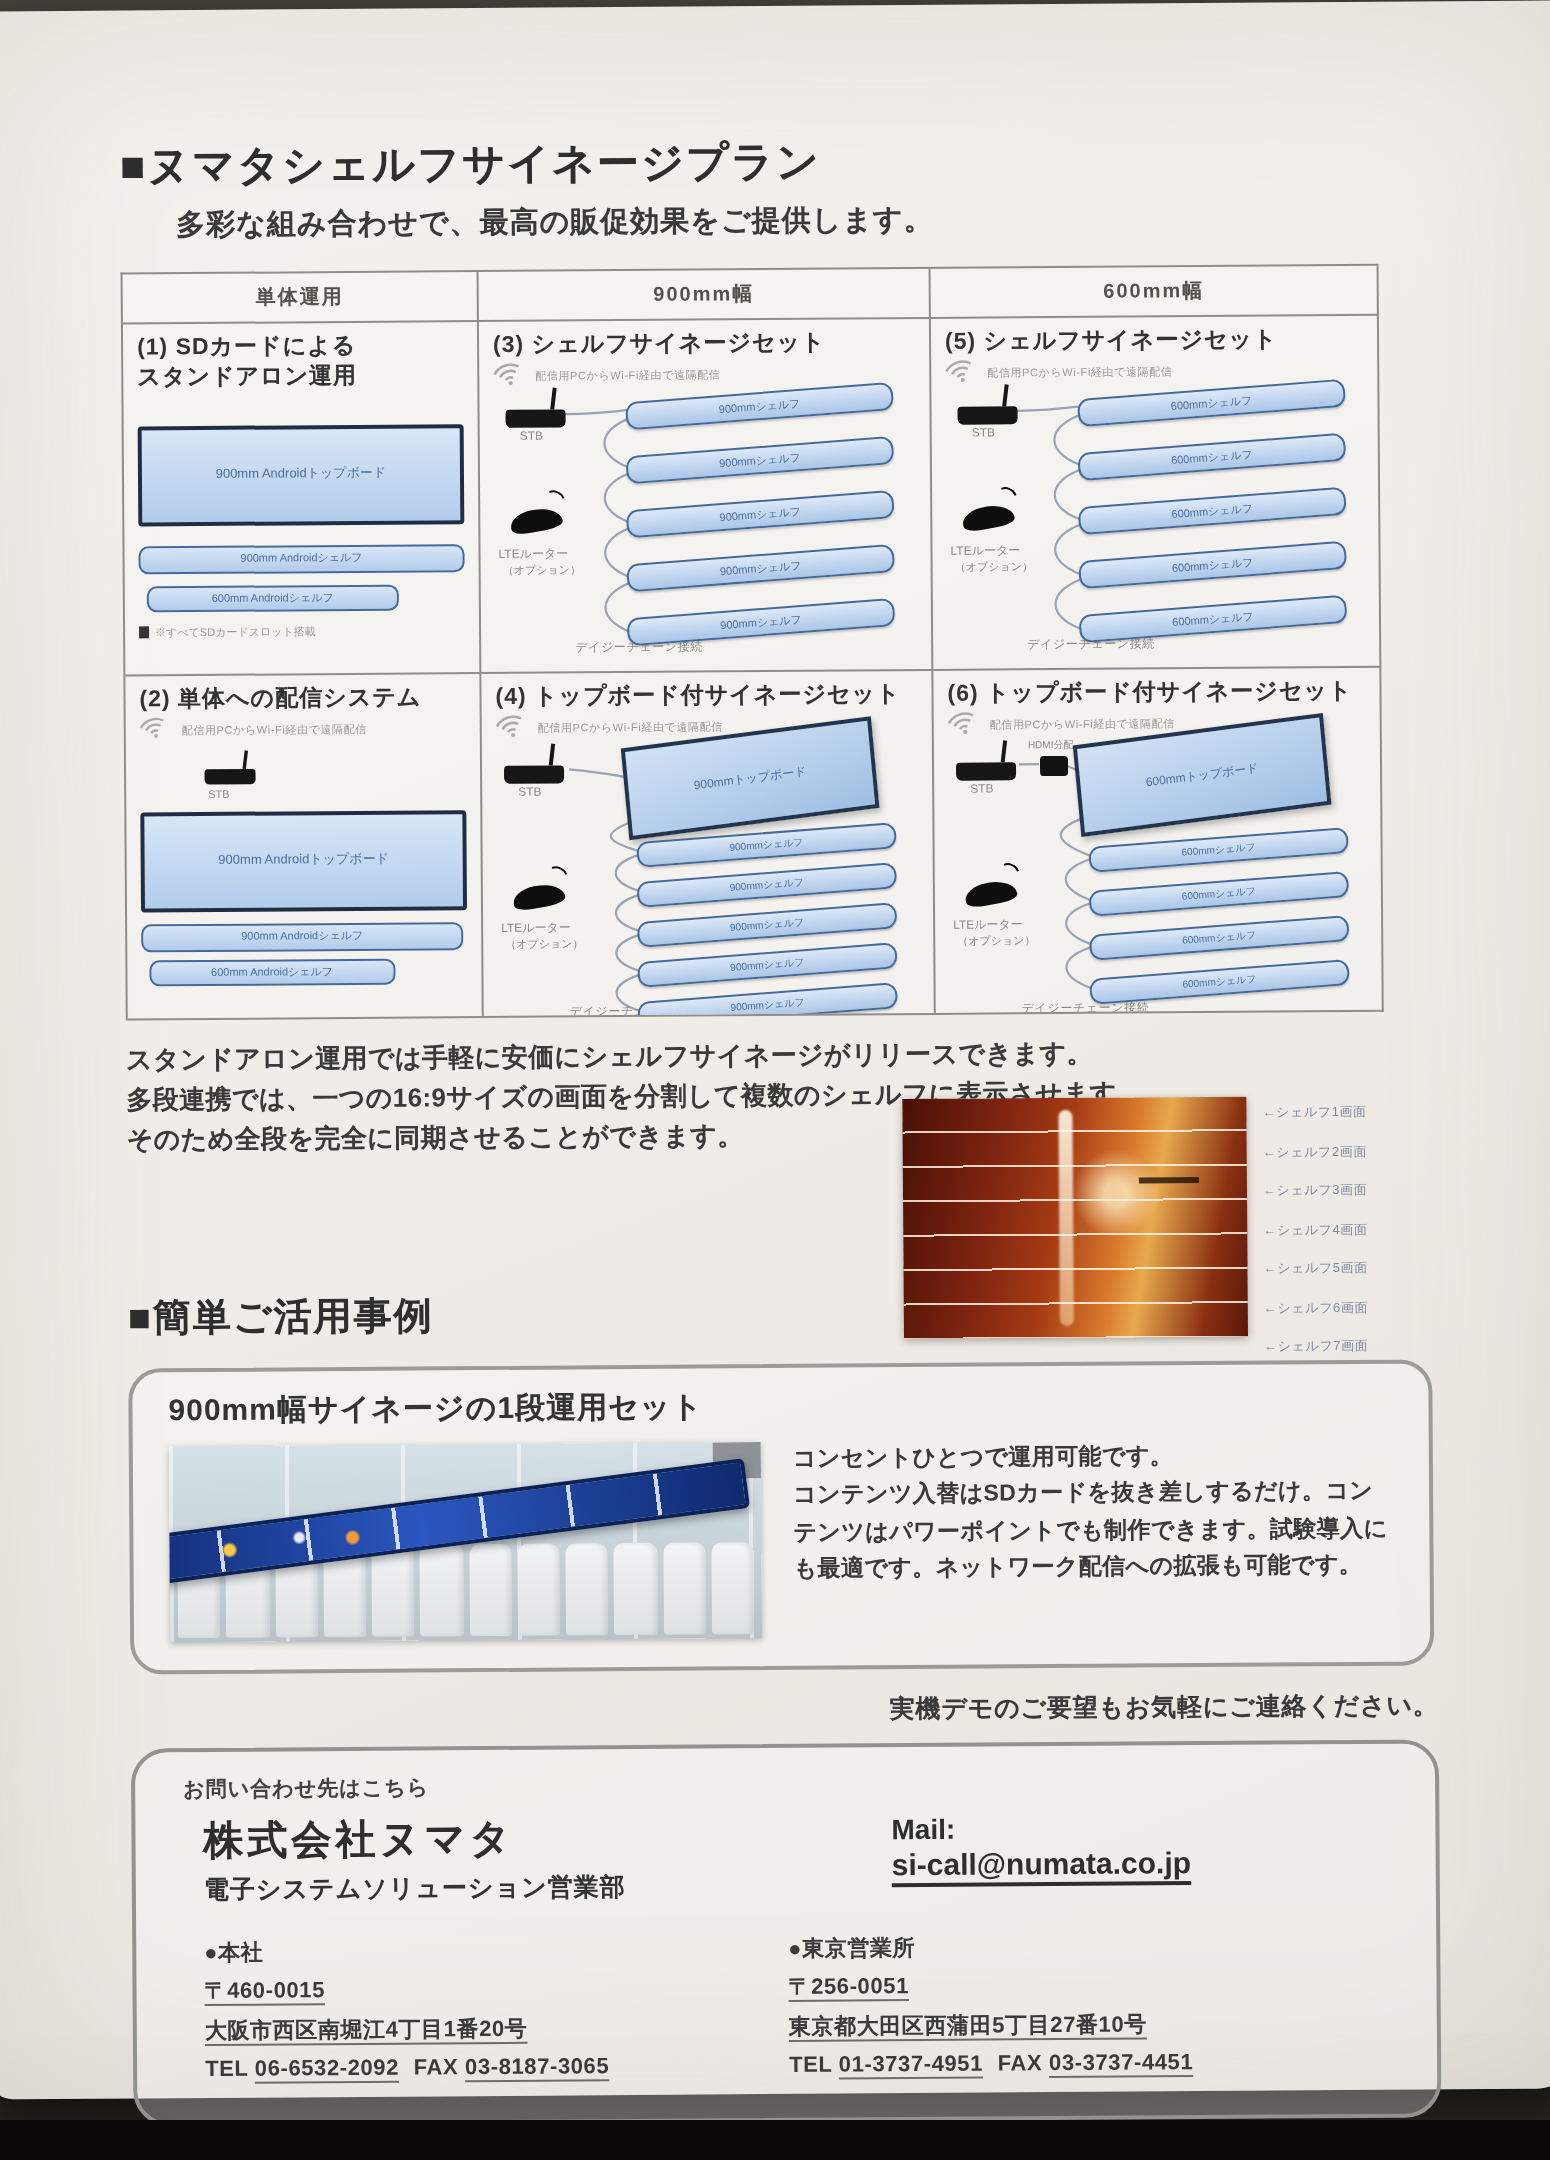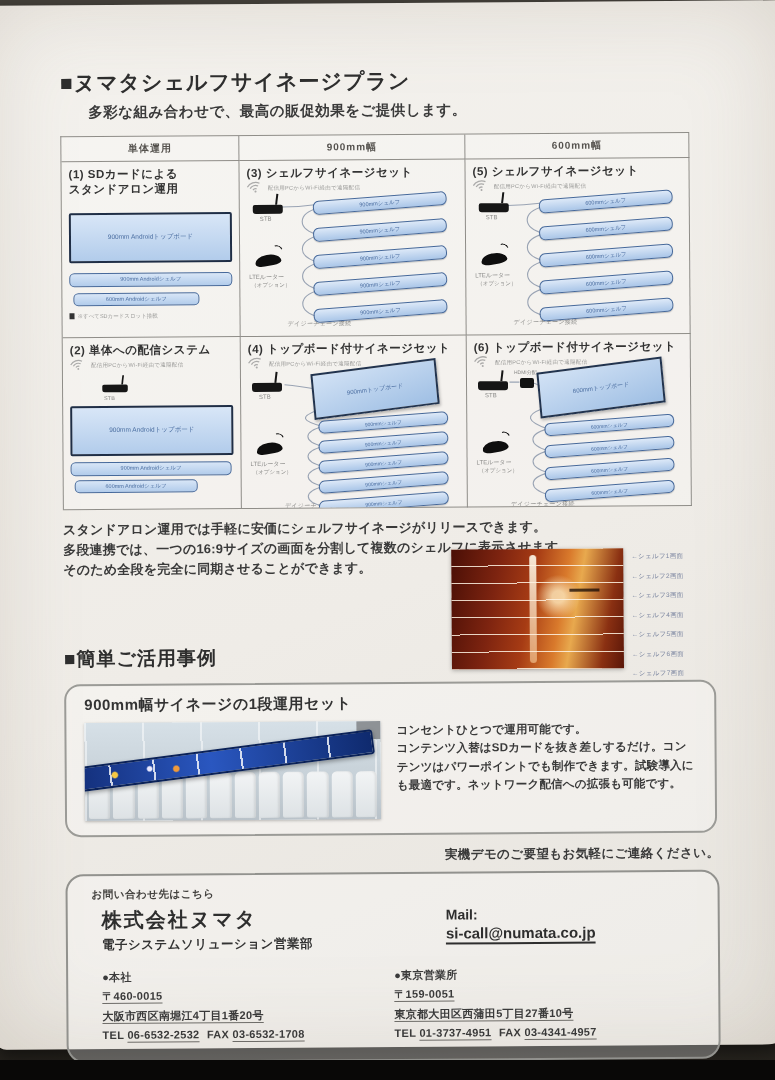--- a/index.html
+++ b/index.html
@@ -440,34 +440,34 @@
           <div class="mail-addr">si-call@numata.co.jp</div>
         </div>
       </div>
       <div class="offices">
         <div class="office first">
           <div class="oname">●本社</div>
           <div><span class="u">〒460-0015</span></div>
           <div><span class="u">大阪市西区南堀江4丁目1番20号</span></div>
           <div class="telline">
             <span>TEL</span>
-            <span class="u">06-6532-2532</span>
+            <span class="u">06-6532-2092</span>
             <span>FAX</span>
-            <span class="u">03-6532-1708</span>
+            <span class="u">03-8187-3065</span>
           </div>
         </div>
         <div class="office">
           <div class="oname">●東京営業所</div>
-          <div><span class="u">〒159-0051</span></div>
+          <div><span class="u">〒256-0051</span></div>
           <div><span class="u">東京都大田区西蒲田5丁目27番10号</span></div>
           <div class="telline">
             <span>TEL</span>
             <span class="u">01-3737-4951</span>
             <span>FAX</span>
-            <span class="u">03-4341-4957</span>
+            <span class="u">03-3737-4451</span>
           </div>
         </div>
       </div>
     </div>
 
   </div>
 </div>
 
 <div class="desk-strip"></div>
 

